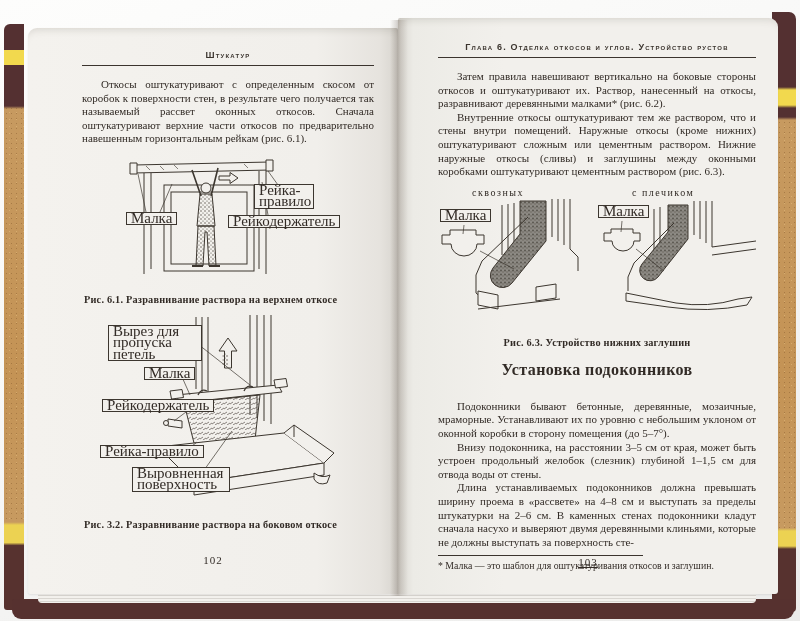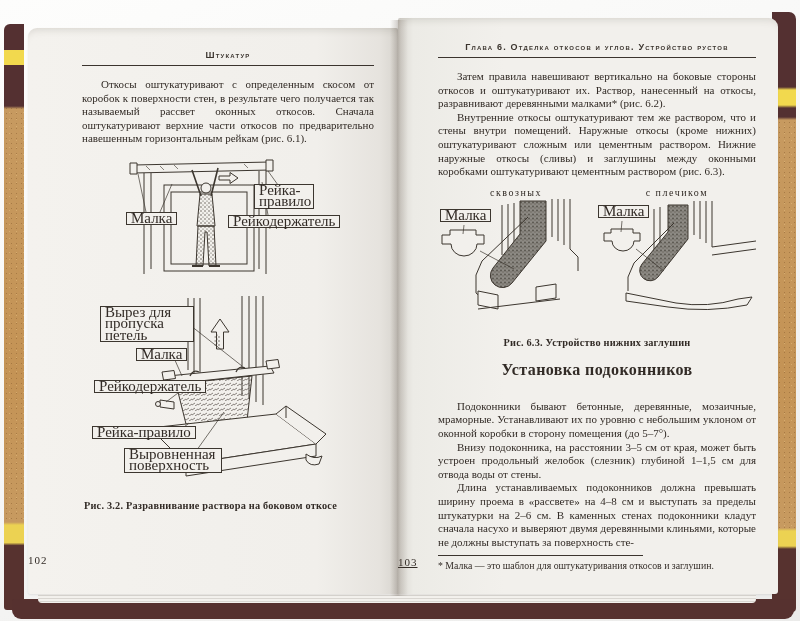--- a/index.html
+++ b/index.html
@@ -40,36 +40,36 @@
   
   .running-head{font-family:"Liberation Sans",sans-serif;font-weight:bold;font-size:9px;letter-spacing:1.2px;
     text-align:center;font-variant:small-caps;color:#3b342e;}
   .head-rule{border-bottom:1.7px solid #3b342e;margin-top:5px;}
   p.body{font-size:11px;line-height:13.6px;text-align:justify;text-indent:19px;margin:0;}
   .page-left p.body{margin-top:12px;}
   .page-right p.first{margin-top:12px;}
   .caption{font-weight:bold;font-size:10.3px;letter-spacing:.2px;margin:0;}
   .caption.centered{text-align:center;}
   .section-heading{font-weight:bold;font-size:16px;text-align:center;letter-spacing:.4px;margin:13px 0 21px 0;}
-  .page-number{position:absolute;left:0;right:0;text-align:left;font-size:11px;letter-spacing:1px;}
+  .page-number{position:absolute;left:0;right:0;text-align:center;font-size:11px;letter-spacing:1px;}
   .page-left .page-number{bottom:28px;}
   .page-right .page-number{bottom:26px;text-decoration:underline;}
   .footnote-block{margin-top:6px;}
   .footnote-rule{width:205px;border-top:1.1px solid #3b342e;margin-bottom:4px;}
   .footnote{font-size:9.8px;line-height:12px;margin:0;}
 
   
   .fig{position:relative;}
   .fig svg{position:absolute;left:0;top:0;}
   .fig-label{position:absolute;border:1px solid #3c362f;background:#f2f0ec;padding:0 4px;
     font-size:15px;line-height:11.5px;text-align:left;color:#322b26;}
-  .sub-label{position:absolute;font-size:10px;letter-spacing:1.5px;color:#322b26;text-align:right;}
+  .sub-label{position:absolute;font-size:10px;letter-spacing:1.5px;color:#322b26;text-align:left;}
   #fig61{width:200px;height:128px;margin:12px 0 0 34px;}
   #fig61-caption{margin:8px 0 0 2px;}
-  #fig62{width:240px;height:196px;margin:10px 0 0 8px;}
+  #fig62{width:240px;height:196px;margin:10px 0 0 16px;}
   #fig62-caption{margin:8px 0 0 2px;}
   #fig63{width:322px;height:140px;margin:10px 0 0 -2px;}
   #fig63-caption{margin-top:8px;}
 </style>
 </head>
 <body>
 
 <div class="book">
 
   <div class="cover-left">
@@ -121,20 +121,21 @@
             <path d="M30,54 L22,16 M44,54 L56,26"></path>
             <path d="M162,27 L152,13"></path>
             <path d="M152,57 L146,24"></path>
           </g>
         </g>
       </svg>
       <div class="fig-label" style="left:10px;top:54px;">Малка</div>
       <div class="fig-label" style="left:138px;top:26px;width:50px;">Рейка-правило</div>
       <div class="fig-label" style="left:112px;top:57px;">Рейкодержатель</div>
     </div>
+    <p class="caption" id="fig61-caption">Рис. 6.1. Разравнивание раствора на верхнем откосе</p>
 
     <div class="fig" id="fig62">
       <svg width="240" height="196" viewBox="0 0 240 196">
         <defs>
           <pattern id="dots2" width="4" height="4" patternUnits="userSpaceOnUse">
             <circle cx="1" cy="1" r="0.7" fill="#4a443d"></circle>
               <circle cx="3" cy="3" r="0.6" fill="#4a443d"></circle>
           </pattern>
           <pattern id="hatch2" width="6" height="5" patternUnits="userSpaceOnUse">
             <path d="M0,4 l3,-2 M3,5 l3,-2" stroke="#57504a" stroke-width="0.7" fill="none"></path>

